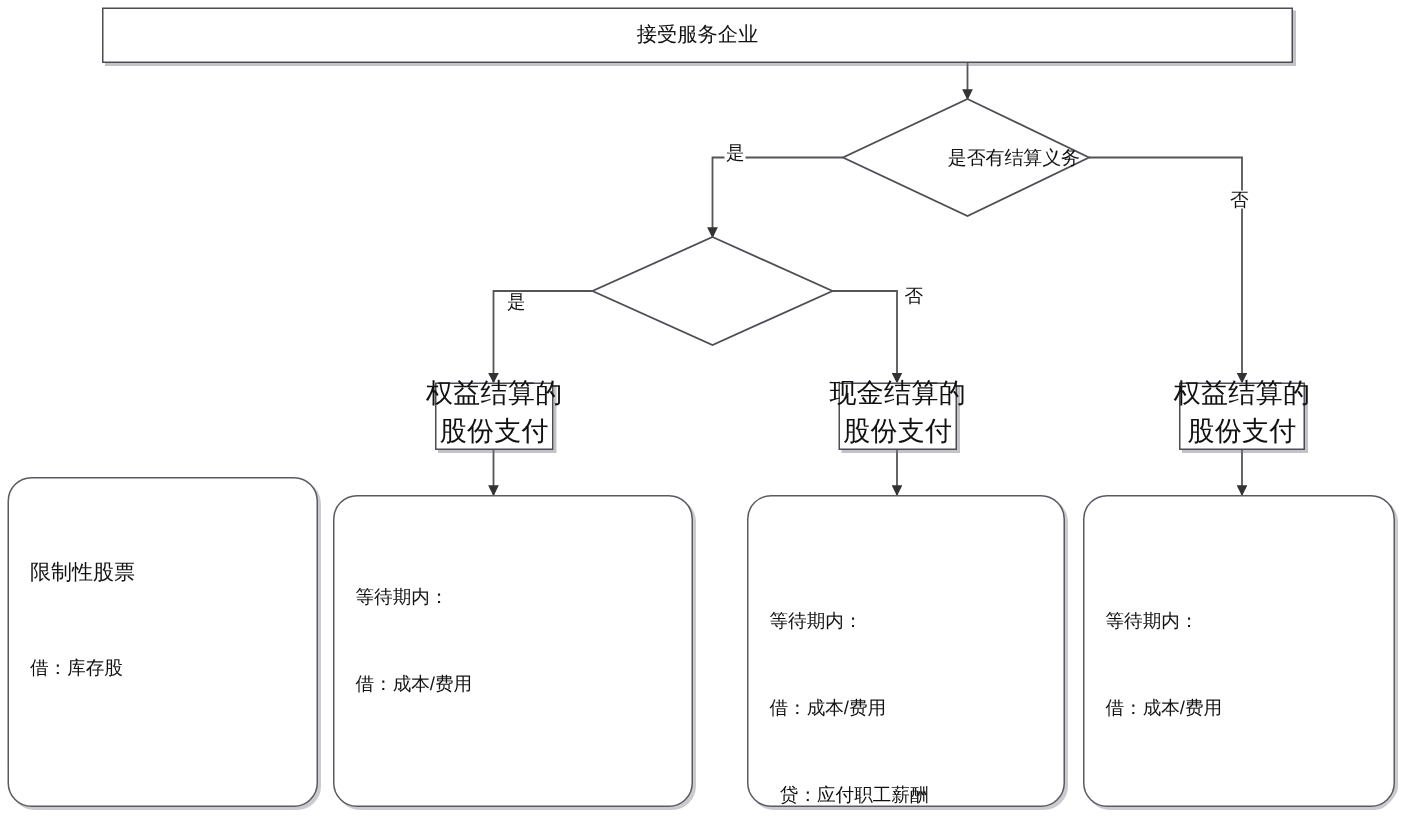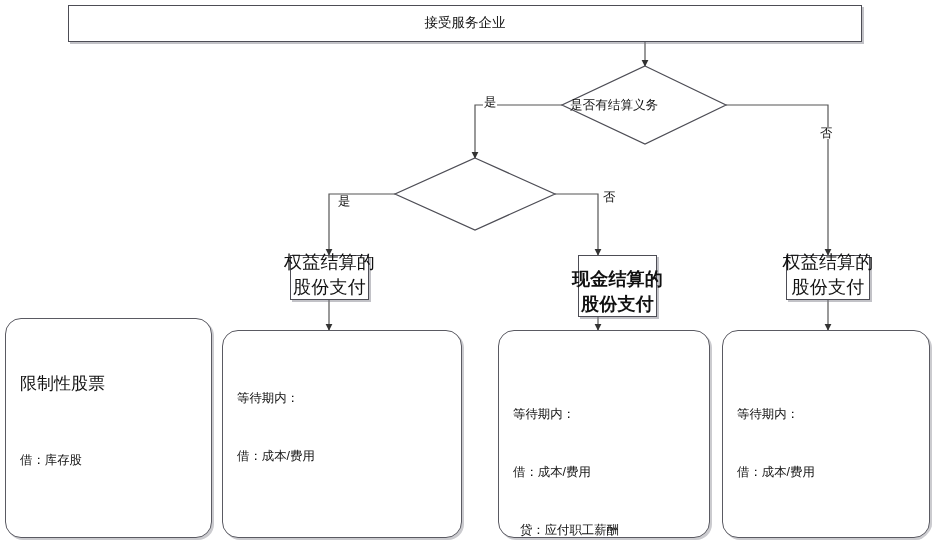--- a/index.html
+++ b/index.html
@@ -58,36 +58,36 @@
     box-shadow: 2px 2px 0 rgba(125,125,135,0.40);
   }
   .panel-inner {
     padding: 14px 12px 10px 14px;
     font-size: 12.4px;
     line-height: 1.55;
     white-space: pre;
     color: #111;
   }
   .panel-title {
-    font-size: 17px;
-    margin-bottom: 15px;
+    font-size: 14px;
+    margin-bottom: 4px;
   }
   .edge-label {
     position: absolute;
     font-size: 12.4px;
     color: #111;
     background: #ffffff;
     padding: 0 1px;
     line-height: 1;
   }
   .diamond-label {
     position: absolute;
     font-size: 12.6px;
     line-height: 1.3;
-    text-align: left;
+    text-align: right;
     color: #111;
     white-space: pre;
   }
 </style>
 </head>
 <body>
 
 <div id="canvas">
 
   <svg class="wires" viewBox="0 0 935 544">
@@ -129,21 +129,21 @@
 
   <div class="edge-label" style="left:483px; top:96px;">是</div>
   <div class="edge-label" style="left:819px; top:127px;">否</div>
   <div class="edge-label" style="left:337px; top:195px;">是</div>
   <div class="edge-label" style="left:602px; top:191px;">否</div>
 
   <div class="node rect-node stage-node" style="left:290px; top:255px; width:79px; height:45px;">
     <span style="white-space:pre;">权益结算的
 股份支付</span>
   </div>
-  <div class="node rect-node stage-node" style="left:578px; top:255px; width:79px; height:62px;font-weight:bold;">
+  <div class="node rect-node stage-node" style="left:559px; top:255px; width:79px; height:45px;">
     <span style="white-space:pre;">现金结算的
 股份支付</span>
   </div>
   <div class="node rect-node stage-node" style="left:786px; top:255px; width:84px; height:45px;">
     <span style="white-space:pre;">权益结算的
 股份支付</span>
   </div>
 
   <div class="panel" style="left:5px; top:318px; width:207px; height:220px;">
     <div class="panel-inner">

